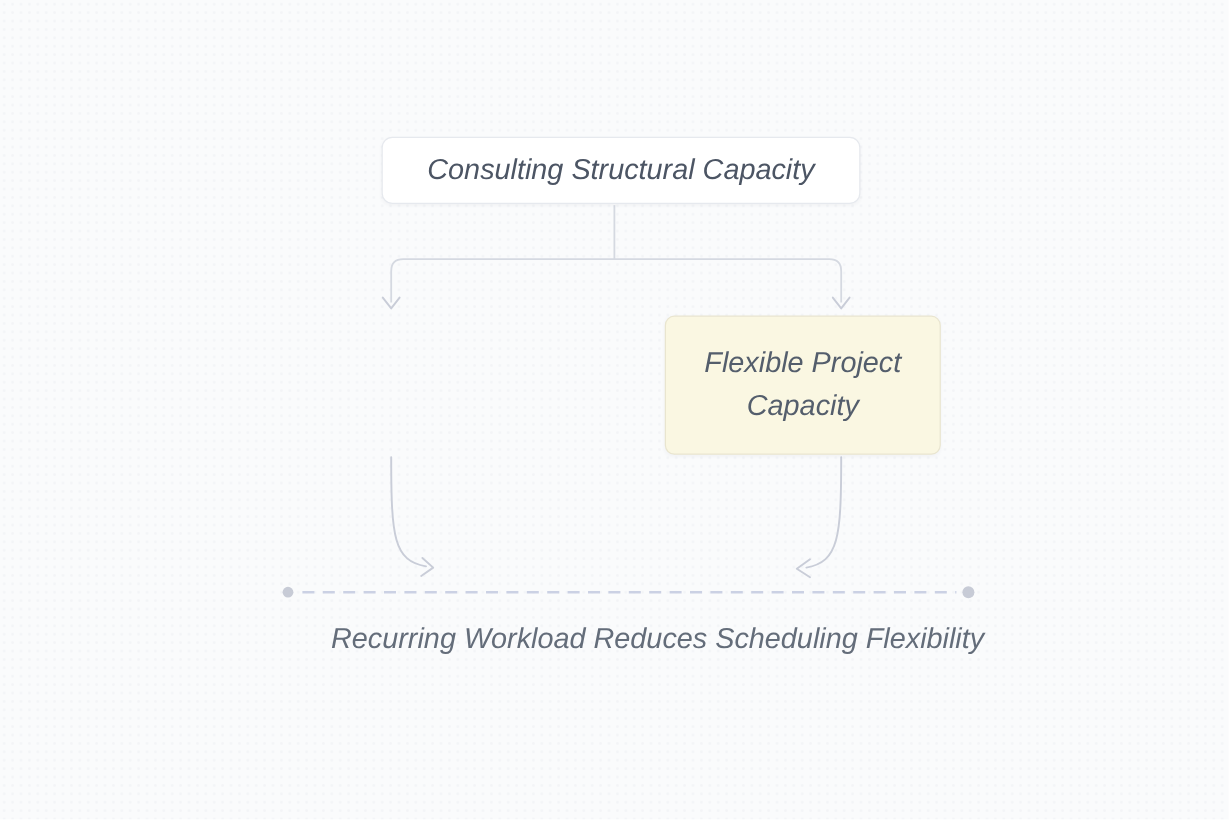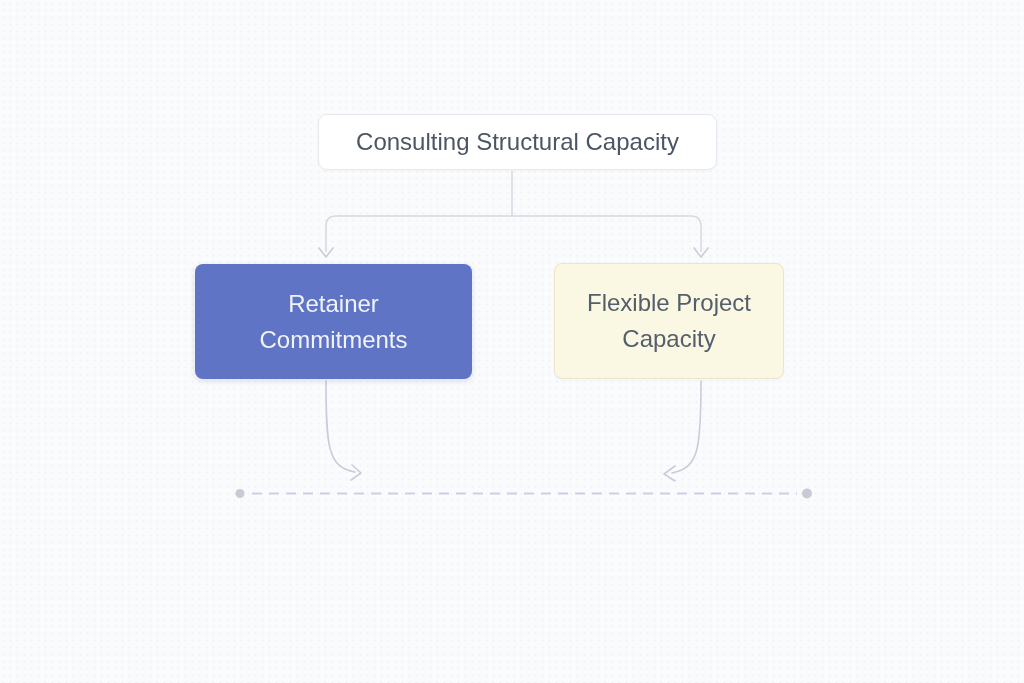--- a/index.html
+++ b/index.html
@@ -9,20 +9,21 @@
     font-family: "Liberation Sans", "DejaVu Sans", sans-serif;
   }
   .canvas {
     position: relative;
     width: 1024px;
     height: 683px;
     overflow: hidden;
     background-color: var(--canvas-bg, #fafbfc);
     background-image: radial-gradient(rgba(130, 142, 170, 0.06) 1px, transparent 1.2px);
     background-size: 7px 7px;
+    font-style: italic;
   }
   .connector-layer {
     position: absolute;
     inset: 0;
     width: 1024px;
     height: 683px;
   }
   .connector {
     stroke: var(--connector, #d5d9e1);
     stroke-width: 1.5;
@@ -117,22 +118,20 @@
 
     <path class="dashed-line" d="M252 493.5 L797 493.5"></path>
     <circle class="end-dot" cx="240" cy="493.5" r="4.5"></circle>
     <circle class="end-dot" cx="807" cy="493.5" r="5"></circle>
   </svg>
 
   <div class="node node-root">
     <span class="node-label">Consulting Structural Capacity</span>
   </div>
 
-  <div class="node node-retainer">
-    <span class="node-label">Retainer Commitments</span>
-  </div>
 
   <div class="node node-flexible">
     <span class="node-label">Flexible Project Capacity</span>
   </div>
 
+  <div class="caption">Recurring Workload Reduces Scheduling Flexibility</div>
 
 </div>
 
 </body></html>

